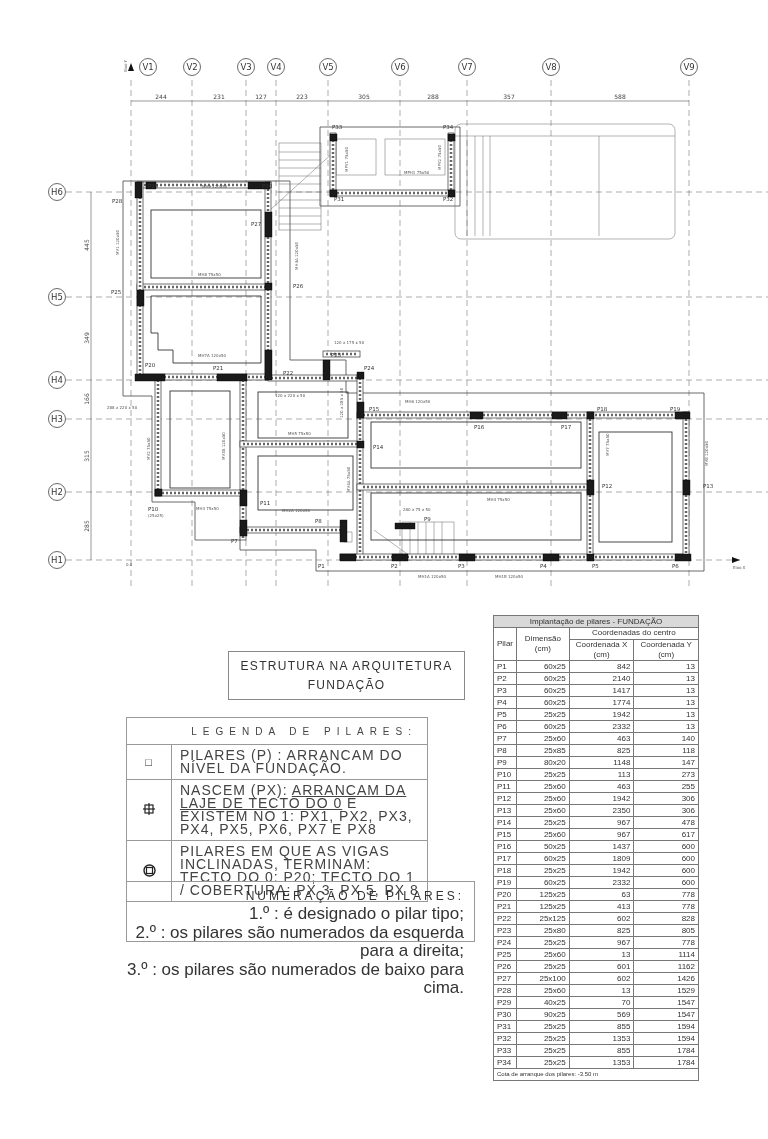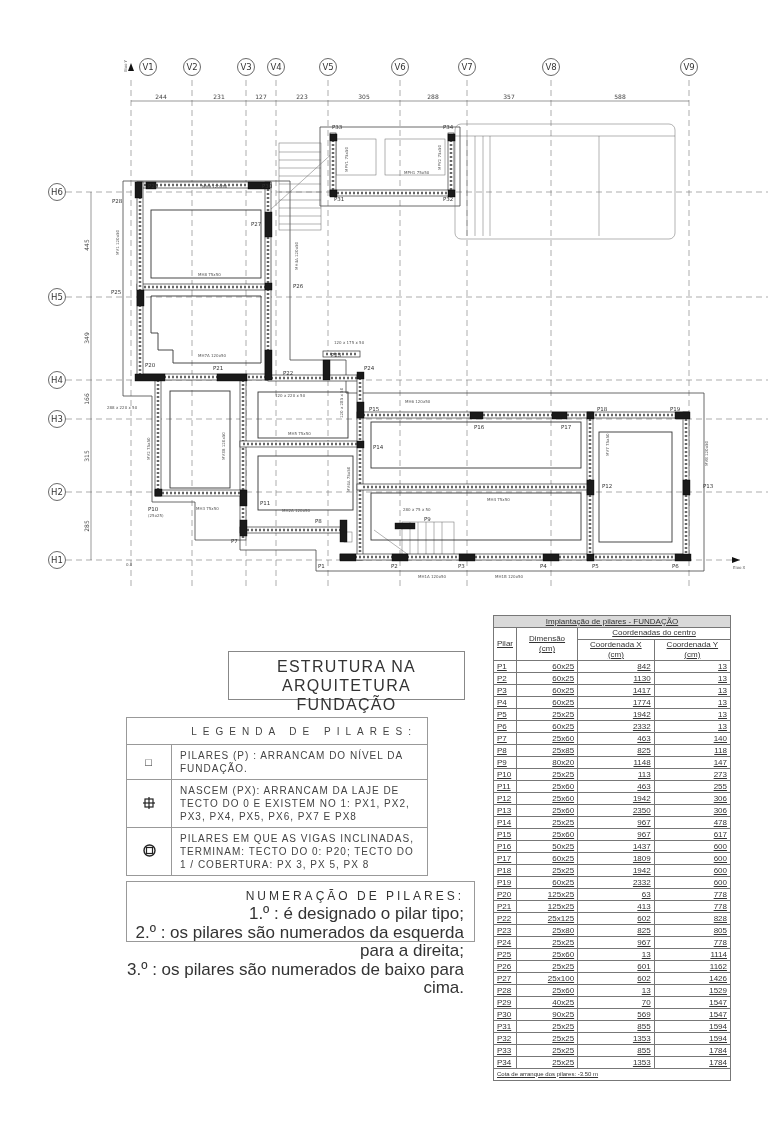--- a/index.html
+++ b/index.html
@@ -13,34 +13,34 @@
   .dim-text { font-family: "DejaVu Sans", sans-serif; font-size: 6px; fill: #444; text-anchor: middle; }
   .pil-text { font-family: "DejaVu Sans", sans-serif; font-size: 5.5px; fill: #333; }
   .beam-text { font-family: "DejaVu Sans", sans-serif; font-size: 4px; fill: #555; }
   .outline { fill: none; stroke: #444; stroke-width: 0.8; }
   .slab { fill: none; stroke: #333; stroke-width: 0.9; }
   .beam { fill: #fff; stroke: #333; stroke-width: 0.7; }
   .beam-dots { stroke: #666; stroke-width: 2.5; stroke-dasharray: 2 2; }
   .pillar { fill: #1a1a1a; stroke: #000; stroke-width: 0.4; }
   .thin { fill: none; stroke: #666; stroke-width: 0.5; }
 
-  .title-box { position: absolute; left: 228px; top: 651px; width: 237px; height: 49px; border: 1px solid #888; text-align: center; font-size: 16px; letter-spacing: 1.3px; line-height: 19px; padding-top: 5px; color: #333; }
+  .title-box { position: absolute; left: 228px; top: 651px; width: 237px; height: 49px; border: 1px solid #888; text-align: center; font-size: 12px; letter-spacing: 1.3px; line-height: 19px; padding-top: 5px; color: #333; }
   .legend { position: absolute; left: 126px; top: 717px; width: 302px; border: 1px solid #999; border-collapse: collapse; }
-  .legend td { border: 1px solid #999; font-size: 10px; letter-spacing: 1px; color: #444; vertical-align: middle; }
+  .legend td { border: 1px solid #999; font-size: 14px; letter-spacing: 1px; color: #444; vertical-align: middle; }
   .legend .hdr { height: 27px; text-align: right; padding-right: 10px; font-size: 10px; letter-spacing: 6px; }
   .legend .sym { width: 45px; text-align: center; font-size: 11px; color: #222; }
   .legend .txt { padding: 4px 8px; line-height: 13px; }
   .legend .row1 { height: 31px; }
   .legend .row2 { height: 37px; }
-  .u { }
+  .u { text-decoration: underline; }
   .numeracao { position: absolute; left: 126px; top: 881px; width: 349px; height: 61px; border: 1px solid #999; text-align: right; padding: 5px 10px 0 0; color: #333; }
   .numeracao .h { font-size: 12px; letter-spacing: 3px; line-height: 18px; }
   .numeracao .l { font-size: 17px; line-height: 18.5px; }
 
-  .ptable { position: absolute; left: 493px; top: 615px; width: 238px; border-collapse: collapse; font-size: 8px; color: #333; text-decoration: underline; }
+  .ptable { position: absolute; left: 493px; top: 615px; width: 206px; border-collapse: collapse; font-size: 8px; color: #333; }
   .ptable td, .ptable th { border: 1px solid #777; font-weight: normal; padding: 0 3px; height: 11.6px; line-height: 11px; }
   .ptable .cap { background: #d9d9d9; text-align: center; }
   .ptable th { text-align: center; vertical-align: middle; line-height: 10px; }
   .ptable td.r { text-align: right; }
   .ptable td.l { text-align: left; }
   .ptable .foot { font-size: 6px; height: 12px; text-align: left; border-top: 1px solid #777; }
 </style>
 </head>
 <body>
 
@@ -429,21 +429,21 @@
   <tbody id="ptable-body">
       <tr>
         <td class="l">P1</td>
         <td class="r">60x25</td>
         <td class="r">842</td>
         <td class="r">13</td>
       </tr>
       <tr>
         <td class="l">P2</td>
         <td class="r">60x25</td>
-        <td class="r">1130</td>
+        <td class="r">2140</td>
         <td class="r">13</td>
       </tr>
       <tr>
         <td class="l">P3</td>
         <td class="r">60x25</td>
         <td class="r">1417</td>
         <td class="r">13</td>
       </tr>
       <tr>
         <td class="l">P4</td>

